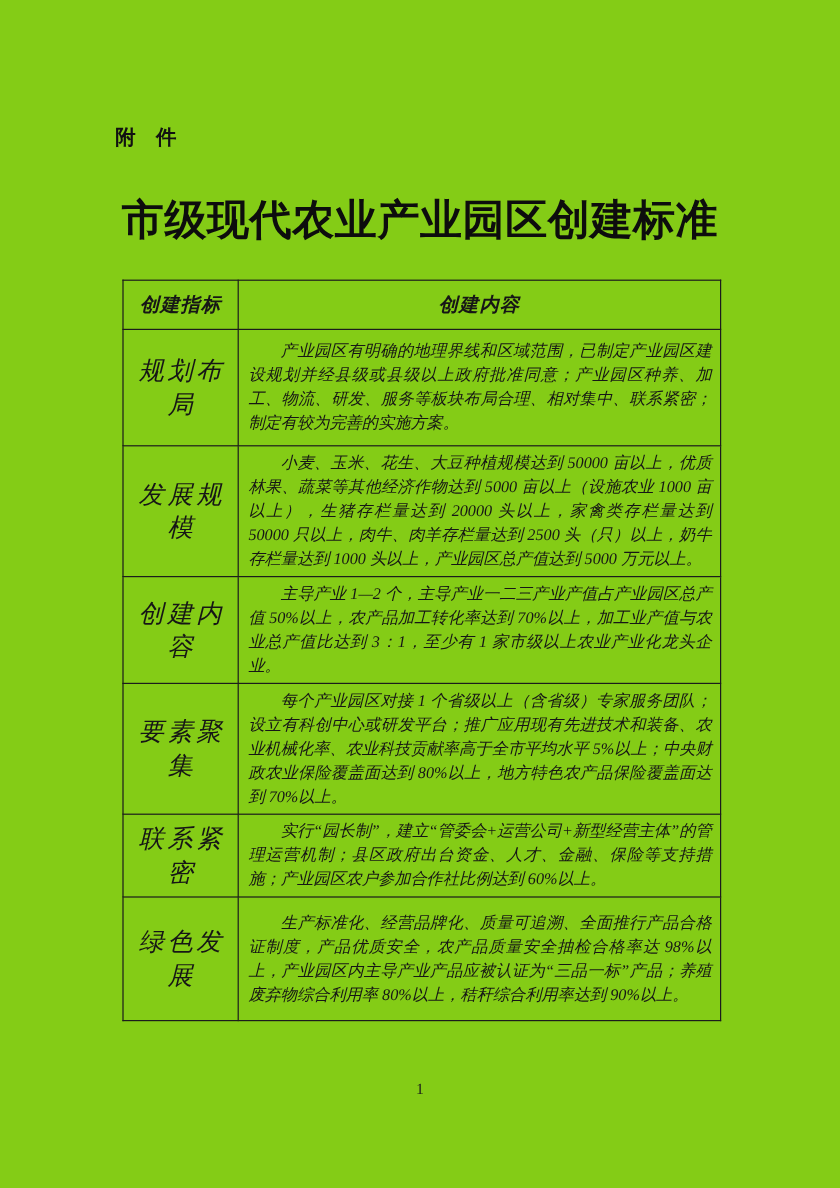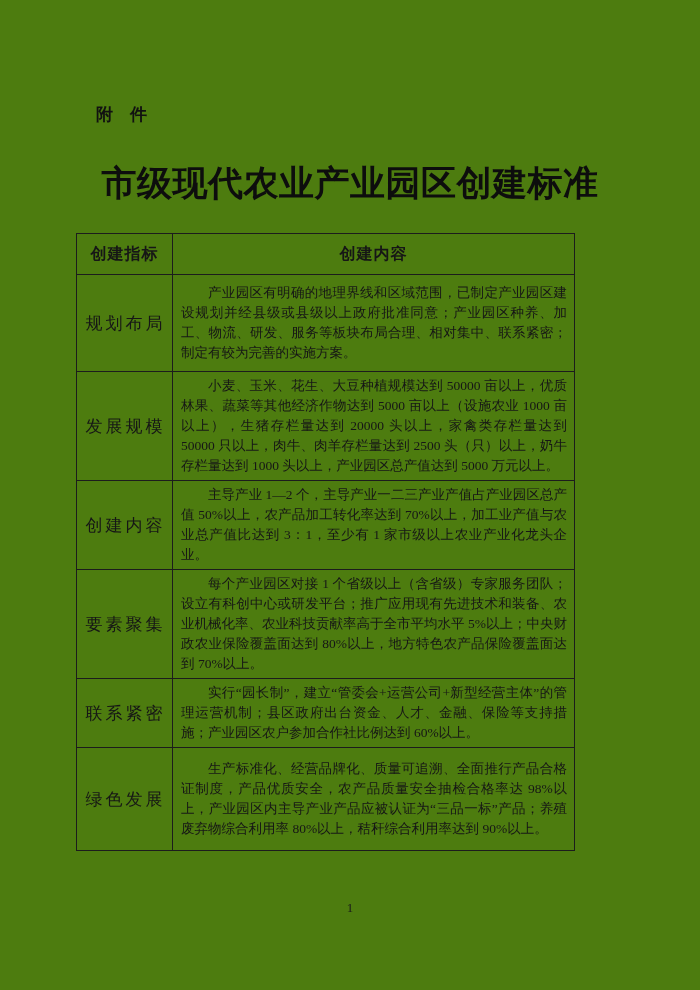--- a/index.html
+++ b/index.html
@@ -5,21 +5,21 @@
   html, body {
     margin: 0;
     padding: 0;
     background: #e8e8e8;
   }
   .page {
     position: relative;
     width: 700px;
     height: 990px;
     margin: 0 auto;
-    background: #4d7c0f;
+    background: #84cc16;
     color: #111111;
     font-family: "Liberation Serif", "DejaVu Serif", serif;
     overflow: hidden;
   }
   .attachment-label {
     position: absolute;
     left: 96px;
     top: 103px;
     font-family: "Liberation Sans", "DejaVu Sans", sans-serif;
     font-weight: bold;
@@ -33,44 +33,45 @@
     width: 100%;
     text-align: center;
     font-family: "Liberation Serif", "DejaVu Serif", serif;
     font-weight: bold;
     font-size: 35px;
     letter-spacing: 0.5px;
     color: #0d0d0d;
   }
   table.standards-table {
     position: absolute;
-    left: 76px;
+    left: 102px;
     top: 233px;
     width: 498px;
     border-collapse: collapse;
     table-layout: fixed;
+    font-style: italic;
   }
   .standards-table col.col-indicator { width: 96px; }
   .standards-table col.col-content  { width: 402px; }
   .standards-table th,
   .standards-table td {
     border: 1.5px solid #1c1c1c;
     vertical-align: middle;
     color: #161616;
   }
   .standards-table th {
     height: 38px;
     font-family: "Liberation Sans", "DejaVu Sans", sans-serif;
     font-weight: bold;
     font-size: 16px;
     text-align: center;
     letter-spacing: 1px;
   }
   .standards-table td.ind {
-    font-size: 17px;
+    font-size: 21px;
     text-align: center;
     letter-spacing: 3px;
     padding-left: 3px;
     font-family: "Liberation Serif", "DejaVu Serif", serif;
   }
   .standards-table td.con {
     font-size: 13.5px;
     line-height: 20px;
     text-align: justify;
     text-indent: 2em;

